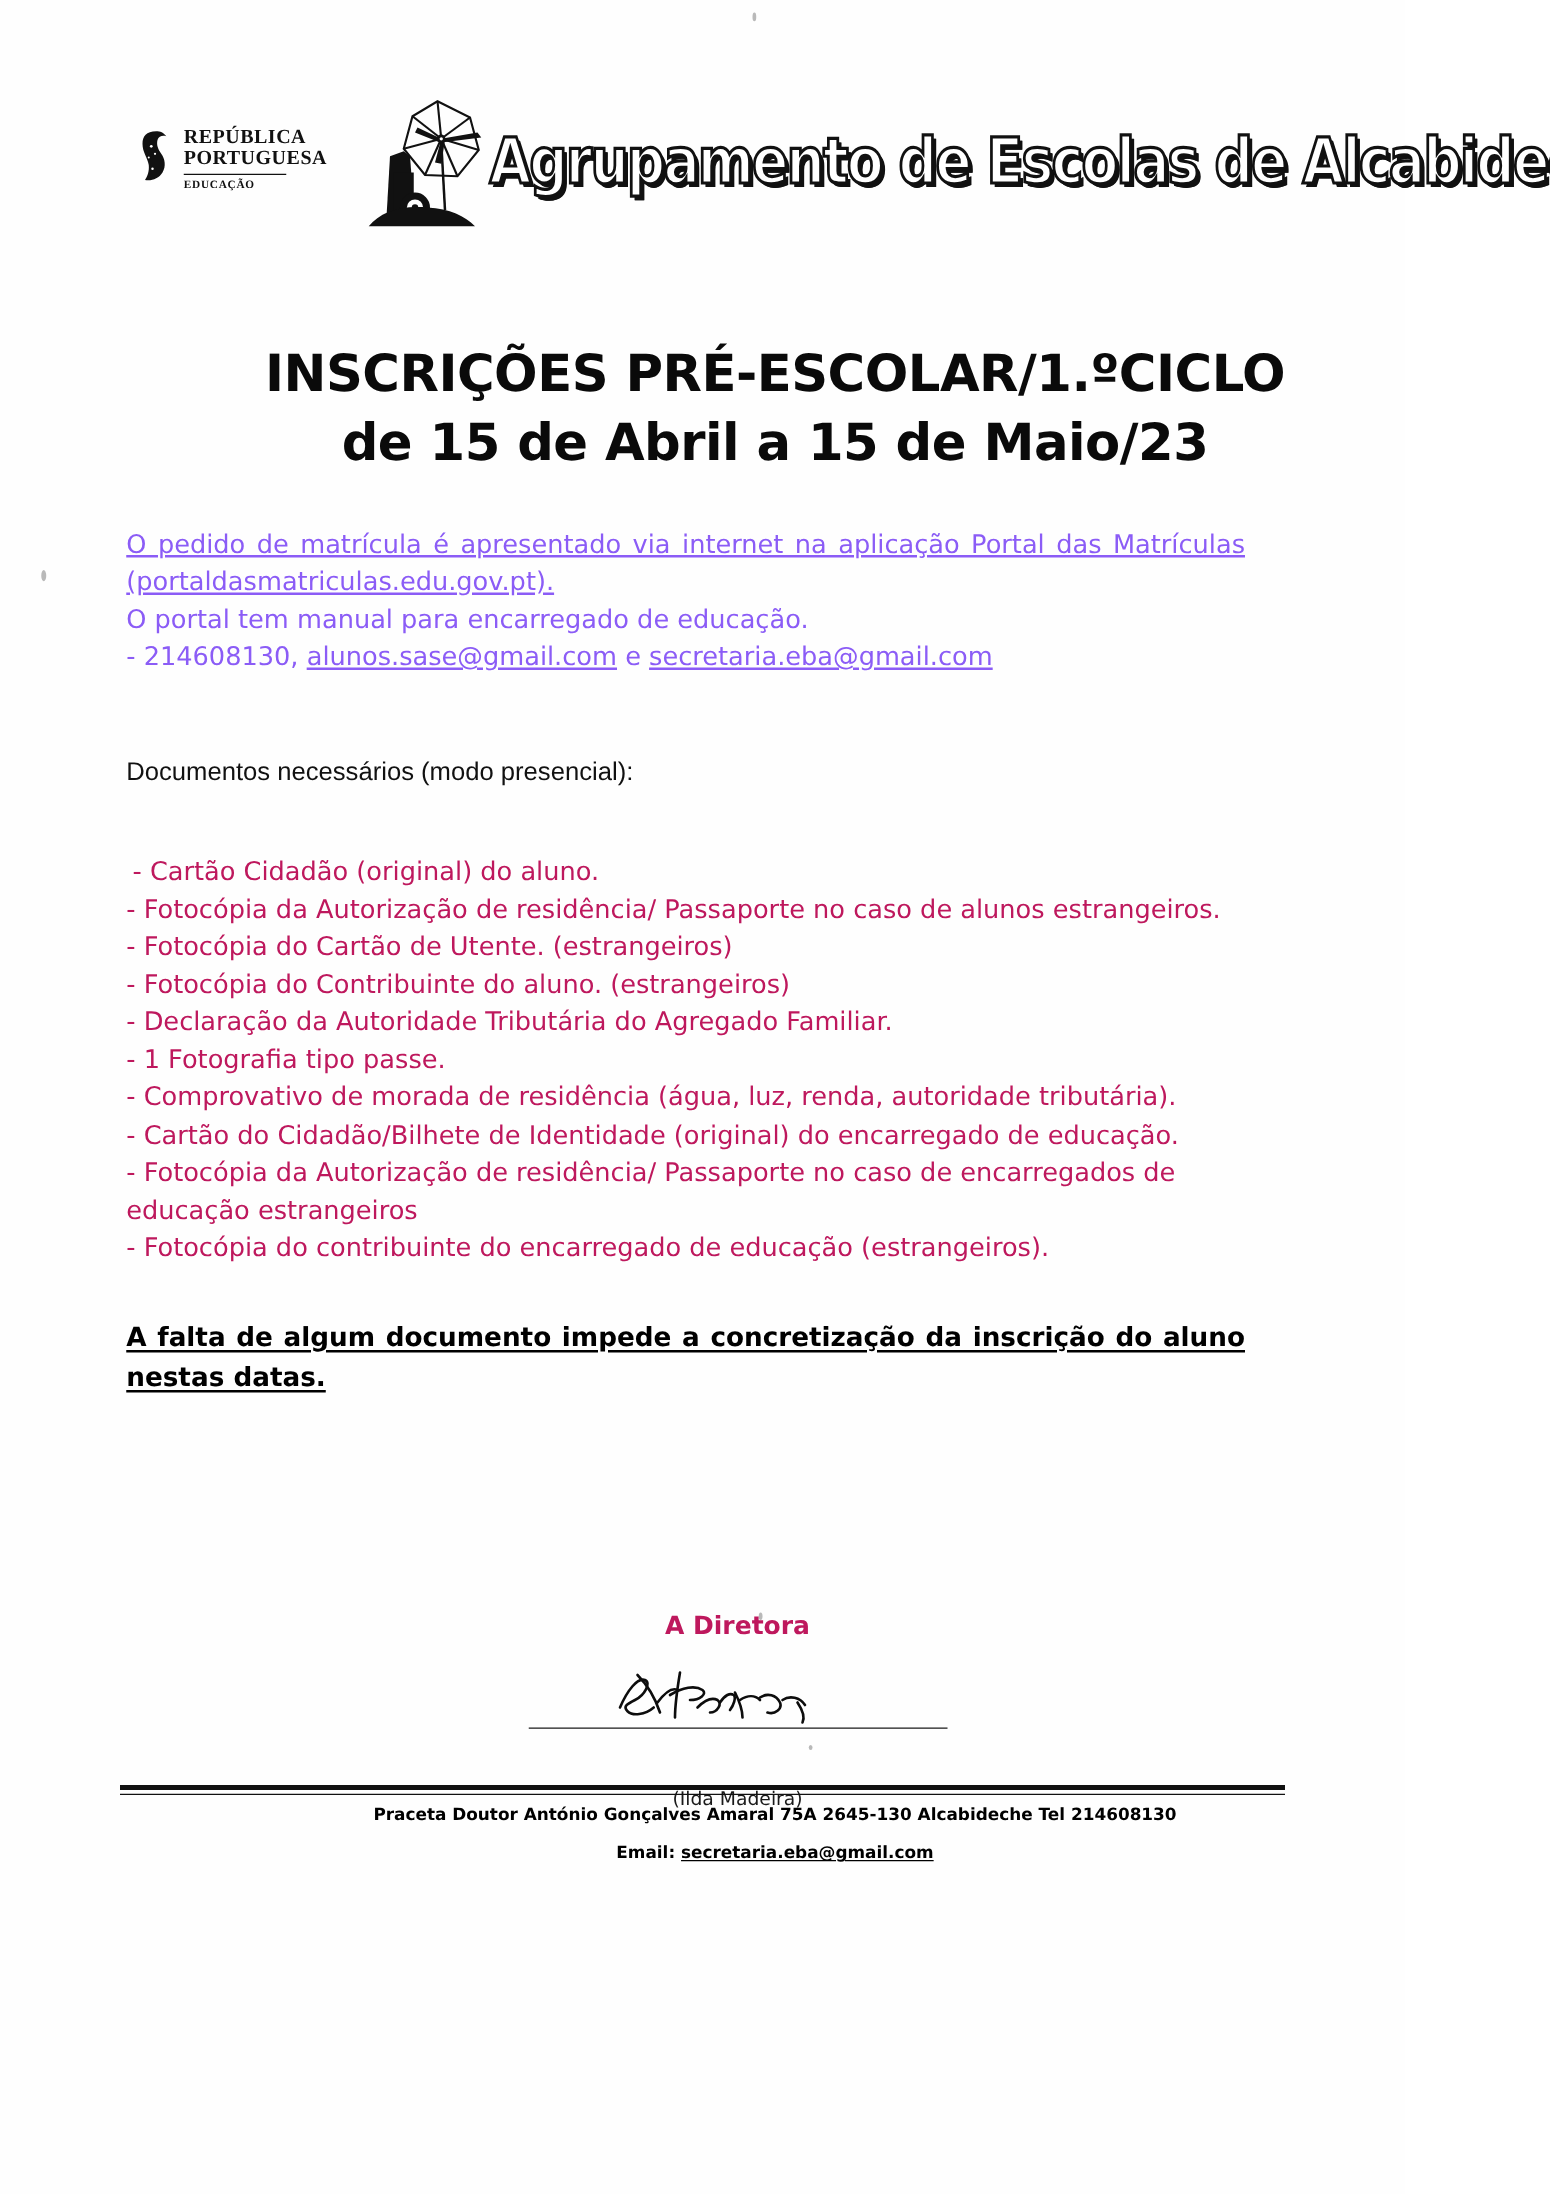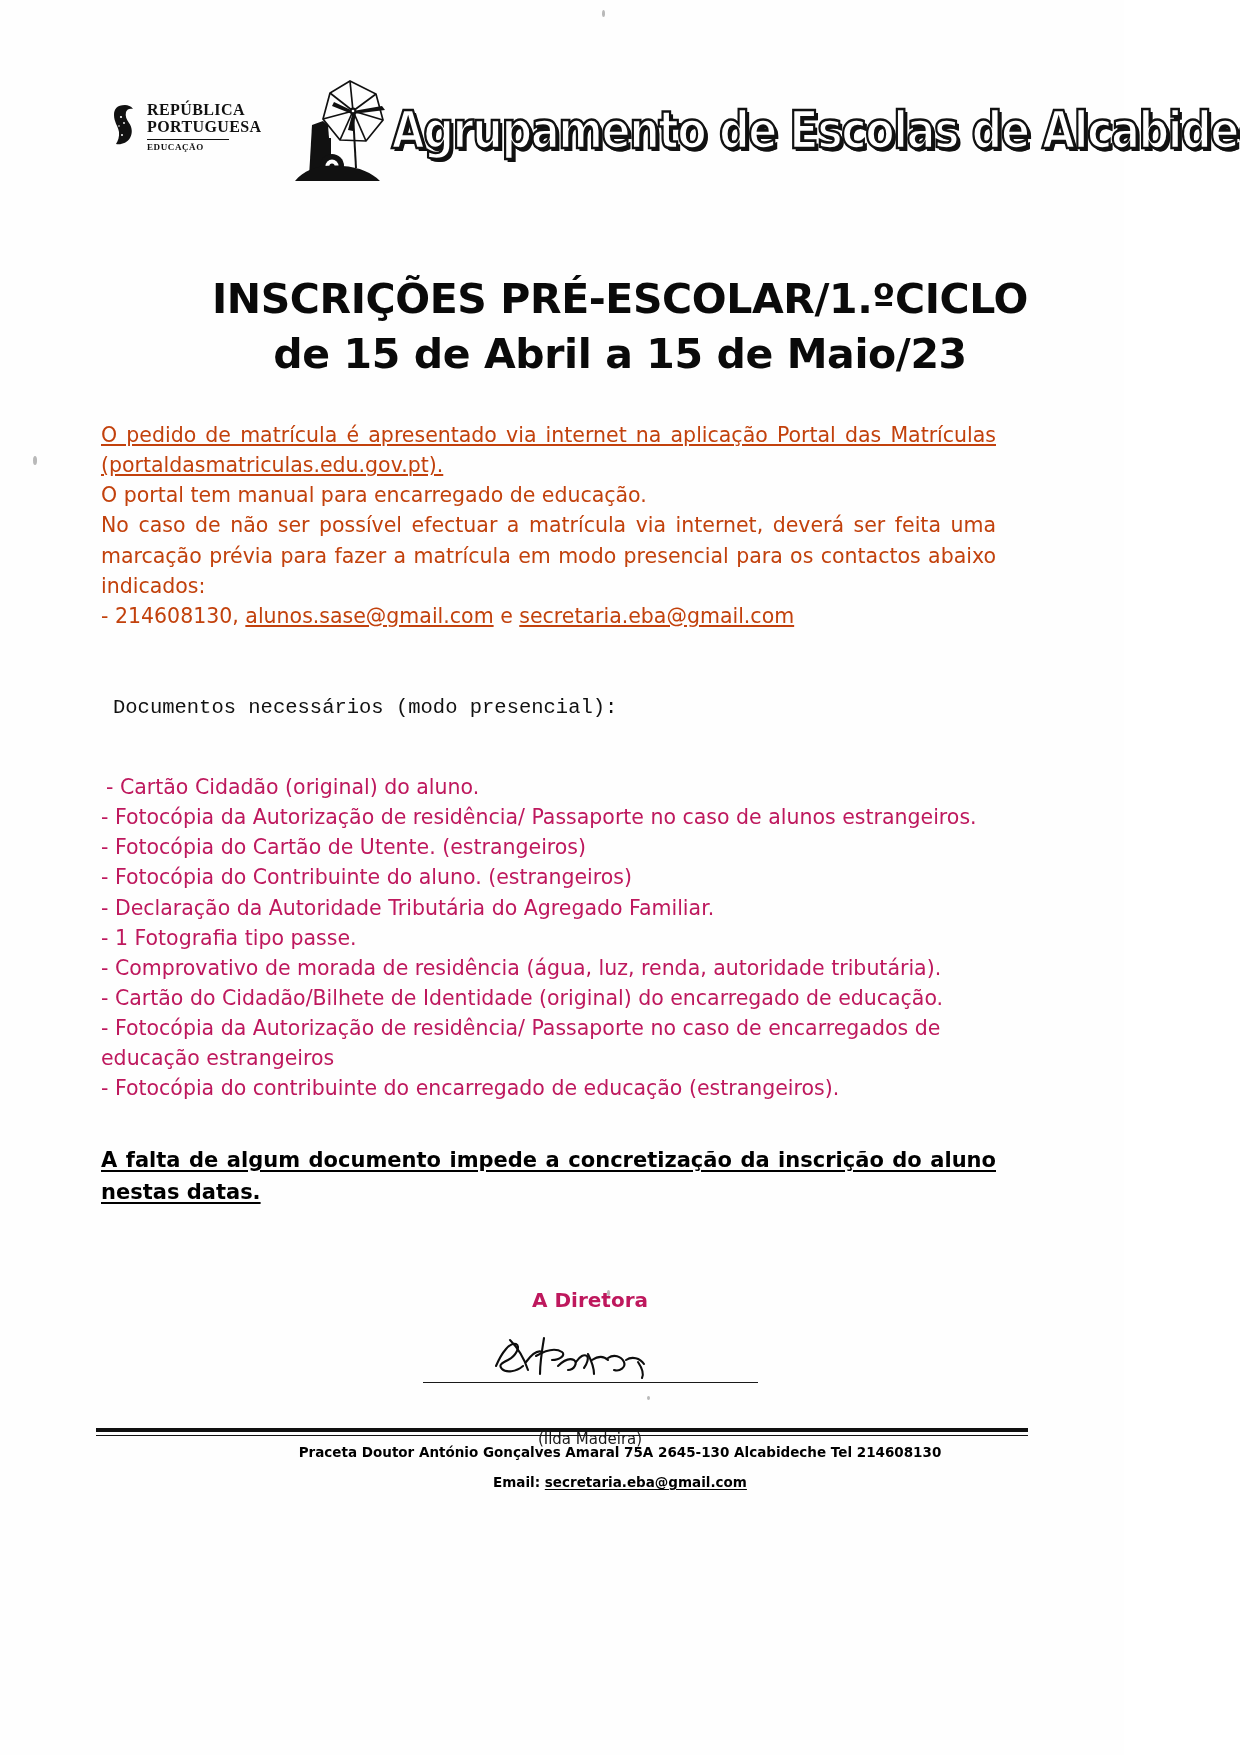--- a/index.html
+++ b/index.html
@@ -122,36 +122,35 @@
   .body-wrap {
     position: absolute;
     top: 420px;
     left: 101px;
     width: 895px;
   }
   .para {
     font-family: "DejaVu Sans", sans-serif;
     font-size: 20.5px;
     line-height: 1.47;
-    color: #c2410c;
+    color: #8b5cf6;
     text-align: justify;
     margin: 0;
   }
   .para.nojust { text-align: left; }
   .u { text-decoration: underline; text-underline-offset: 2px; }
   .spacer-sm { height: 13px; }
   .spacer-md { height: 42px; }
   .spacer-lg { height: 28px; }
 
   .docs-head {
-    font-family: Liberation Mono, monospace;
+    font-family: Liberation Sans, sans-serif;
     font-size: 20.5px;
     line-height: 1.47;
     color: #111;
-    margin-left: 12px;
   }
   .doc-list {
     margin: 0;
     padding: 0;
     list-style: none;
   }
   .doc-item {
     font-family: "DejaVu Sans", sans-serif;
     font-size: 20.5px;
     line-height: 1.47;
@@ -317,21 +316,20 @@
 
   <div class="title-wrap">
     <div class="title-line">INSCRIÇÕES PRÉ-ESCOLAR/1.ºCICLO</div>
     <div class="title-line">de 15 de Abril a 15 de Maio/23</div>
   </div>
 
   <div class="body-wrap">
 
     <p class="para u">O pedido de matrícula é apresentado via internet na aplicação Portal das Matrículas (portaldasmatriculas.edu.gov.pt).</p>
     <p class="para nojust">O portal tem manual para encarregado de educação.</p>
-    <p class="para">No caso de não ser possível efectuar a matrícula via internet, deverá ser feita uma marcação prévia para fazer a matrícula em modo presencial para os contactos abaixo indicados:</p>
 
     <p class="para nojust"><span>- 214608130, </span><span class="u">alunos.sase@gmail.com</span><span> e </span><span class="u">secretaria.eba@gmail.com</span></p>
 
     <div class="spacer-md"></div>
 
     <p class="docs-head">Documentos necessários (modo presencial):</p>
 
     <div class="spacer-lg"></div>
 
     <ul class="doc-list">

